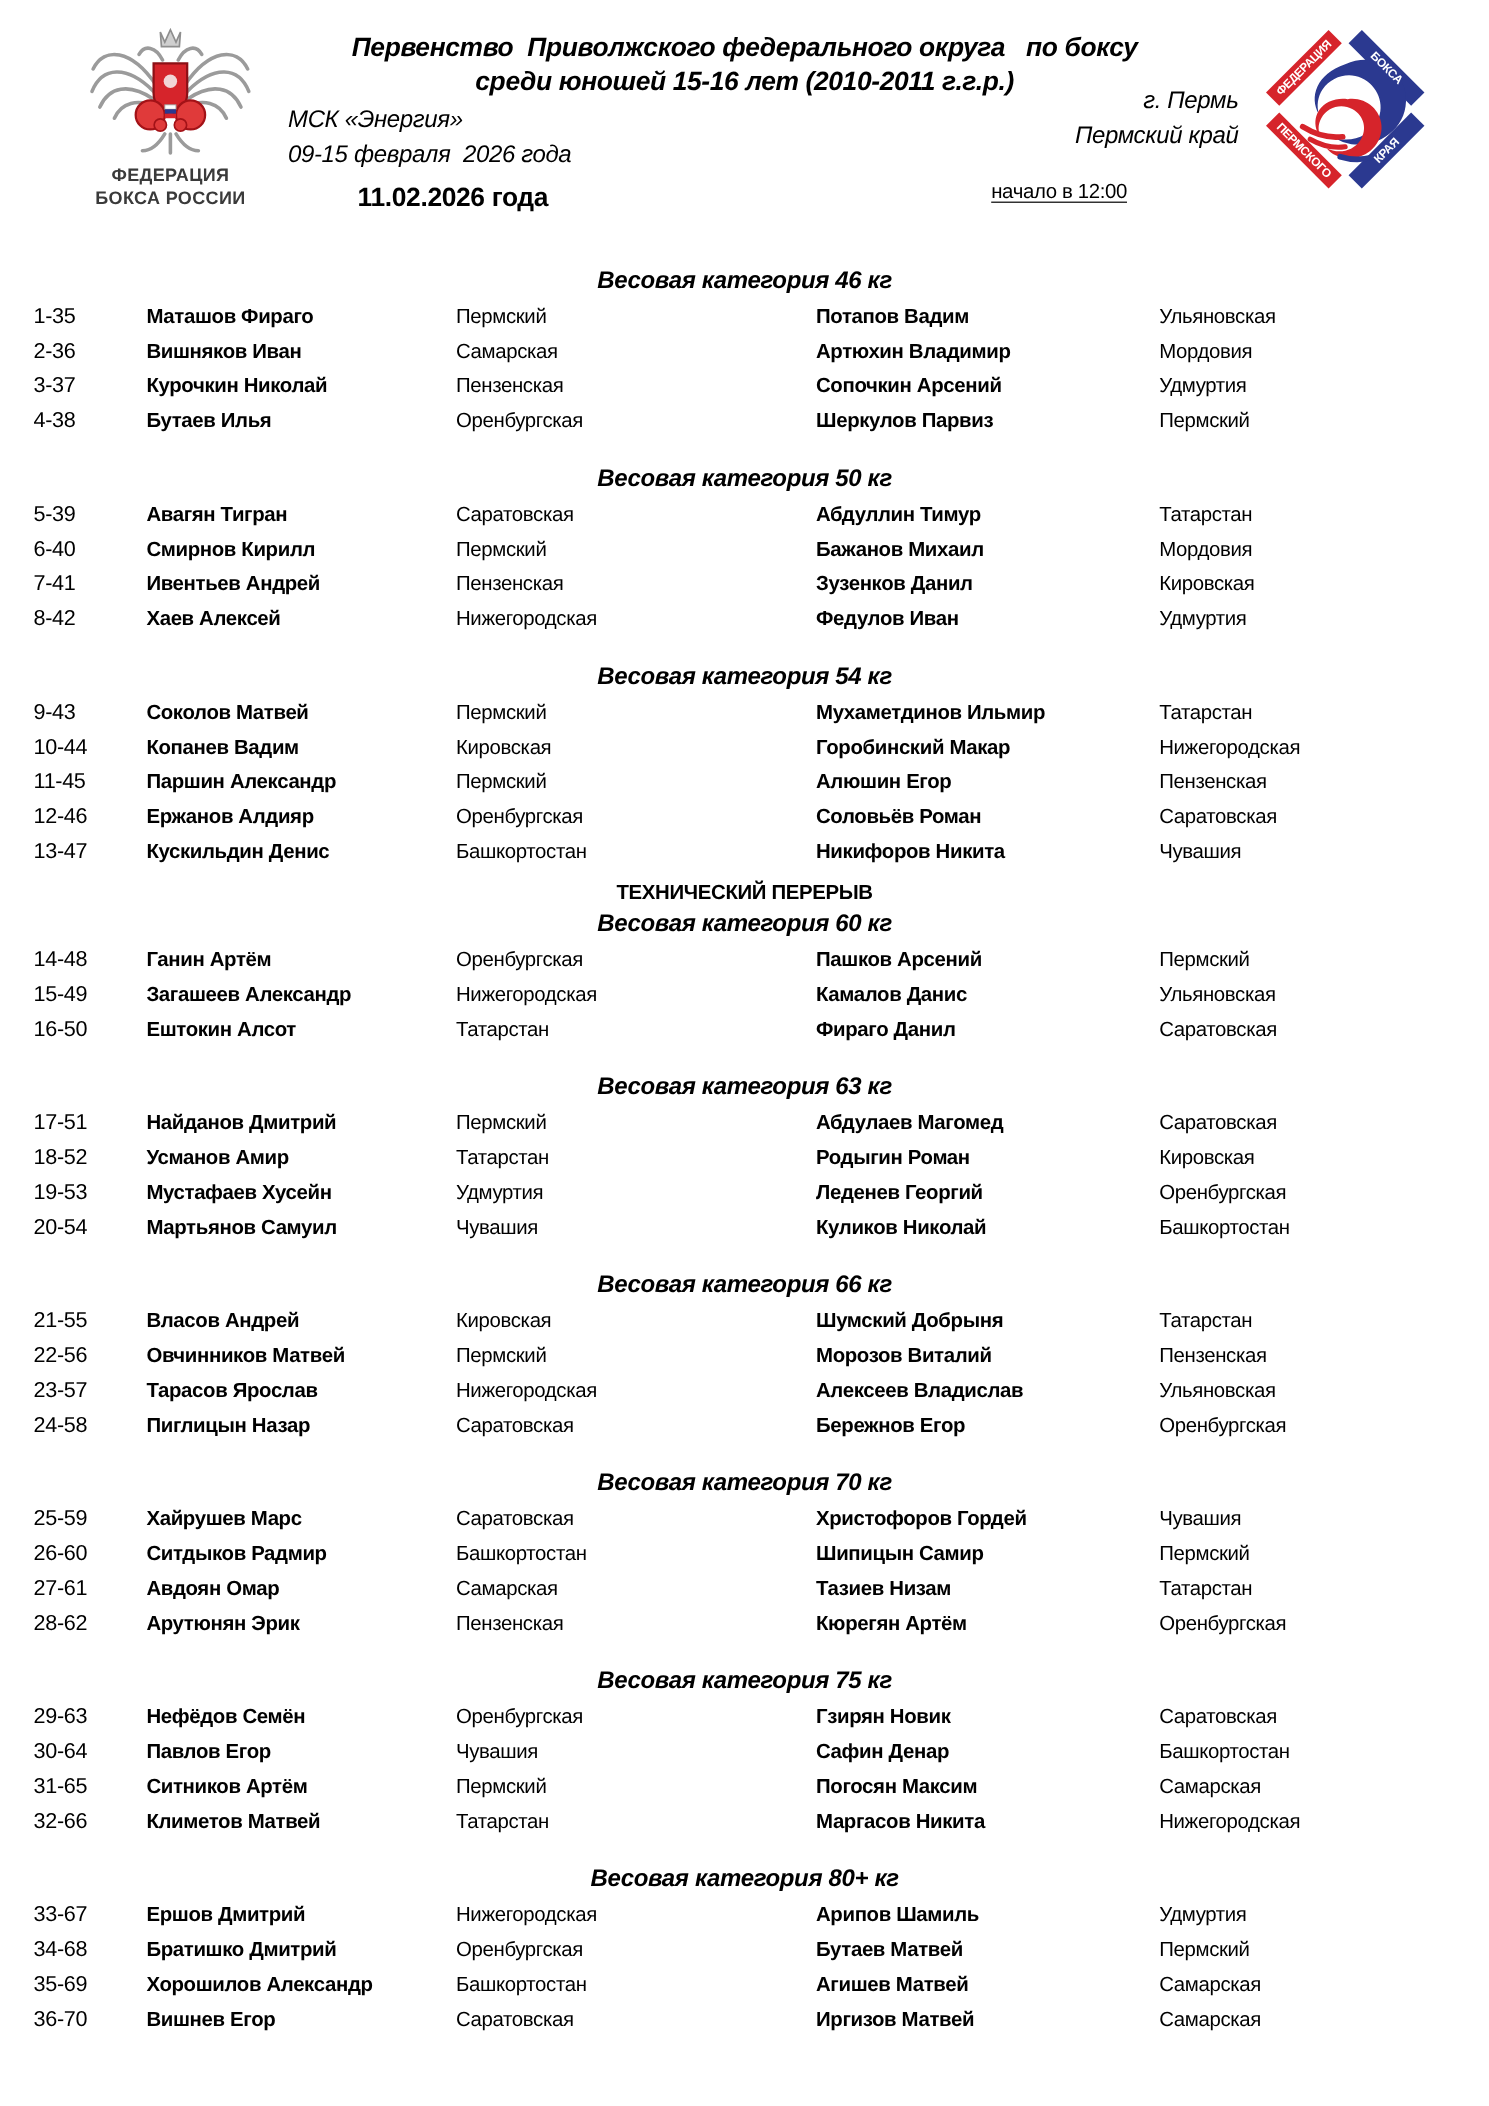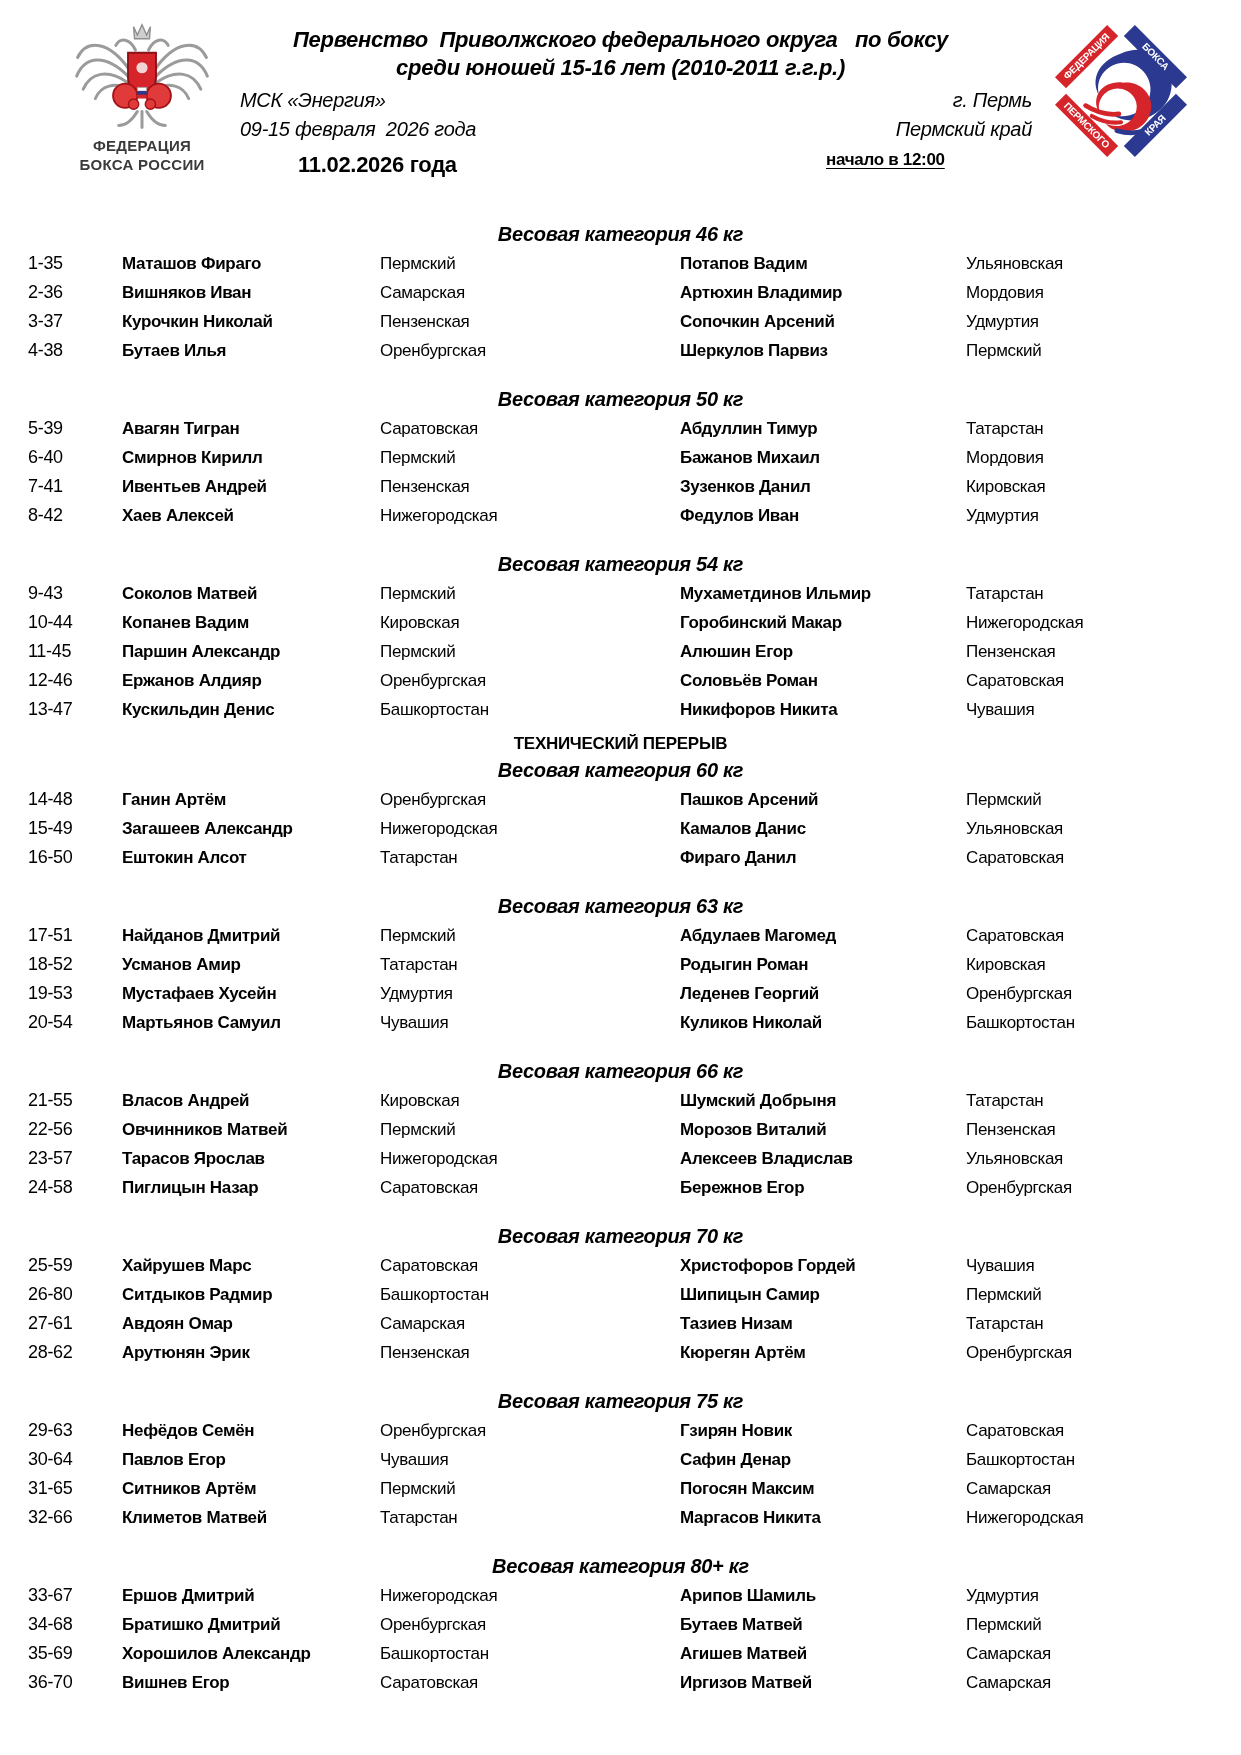--- a/index.html
+++ b/index.html
@@ -10,23 +10,23 @@
   }
   .pre{white-space:pre;}
   
   .page-header{position:relative;height:200px;}
   .logo-left{position:absolute;left:62px;top:22px;width:160px;text-align:center;}
   .logo-left .fed-text{margin-top:-2px;font-weight:bold;font-size:15px;line-height:19px;color:#3a3a3a;letter-spacing:0.3px;}
   .logo-right{position:absolute;left:1048px;top:18px;width:146px;height:146px;}
   .main-title{position:absolute;left:0;right:0;top:26px;text-align:center;
     font-weight:bold;font-style:italic;font-size:22px;line-height:28px;}
   .venue-block{position:absolute;left:240px;top:86px;font-style:italic;font-size:20px;line-height:29px;}
-  .city-block{position:absolute;right:209px;top:86px;text-align:right;font-style:italic;font-size:20px;line-height:29px;margin-left:23px;}
+  .city-block{position:absolute;right:209px;top:70px;text-align:right;font-style:italic;font-size:20px;line-height:29px;margin-left:23px;}
   .day-date{position:absolute;left:298px;top:152px;font-weight:bold;font-size:22px;}
-  .start-time{position:absolute;left:826px;top:150px;font-weight:bold;font-size:17px;
+  .start-time{position:absolute;left:826px;top:150px;font-weight:normal;font-size:17px;
     text-decoration:underline;text-underline-offset:3px;}
   
   .cat-title{margin:20px 0 0 0;height:29px;line-height:29px;text-align:center;
     font-weight:bold;font-style:italic;font-size:20px;}
   .category.no-gap .cat-title{margin-top:0;}
   .bout-row{display:grid;grid-template-columns:94px 258px 300px 286px 1fr;
     padding-left:28px;height:29px;line-height:29px;align-items:center;}
   .bnum{font-size:18px;}
   .bname{font-weight:bold;font-size:17px;}
   .bregion{font-size:17px;}
@@ -343,21 +343,21 @@
     <div class="bouts">
   <div class="bout-row">
     <div class="bnum">25-59</div>
     <div class="bname">Хайрушев Марс</div>
     <div class="bregion">Саратовская</div>
     <div class="bname">Христофоров Гордей</div>
     <div class="bregion">Чувашия</div>
   </div>
 
   <div class="bout-row">
-    <div class="bnum">26-80</div>
+    <div class="bnum">26-60</div>
     <div class="bname">Ситдыков Радмир</div>
     <div class="bregion">Башкортостан</div>
     <div class="bname">Шипицын Самир</div>
     <div class="bregion">Пермский</div>
   </div>
 
   <div class="bout-row">
     <div class="bnum">27-61</div>
     <div class="bname">Авдоян Омар</div>
     <div class="bregion">Самарская</div>

